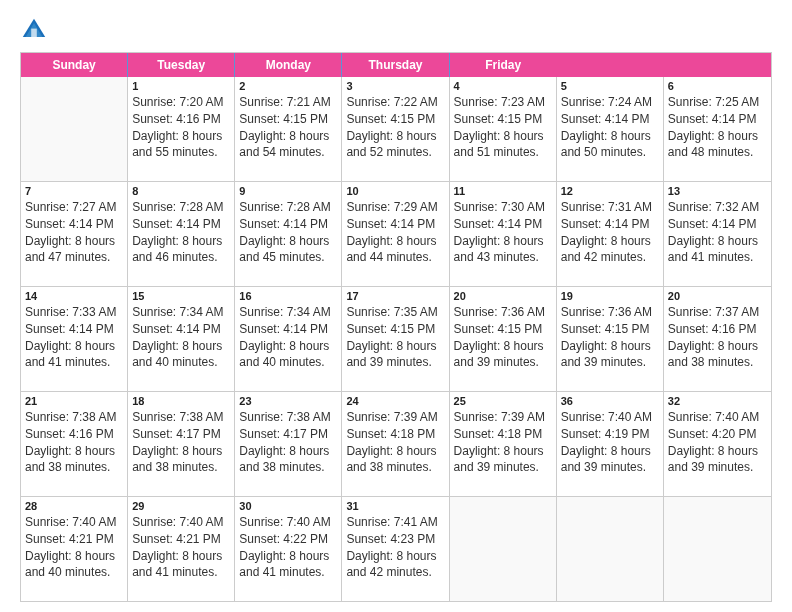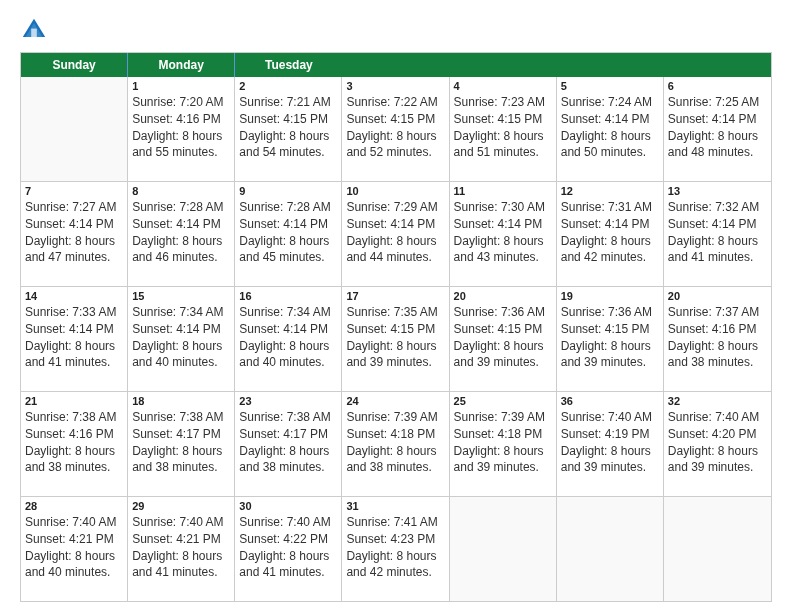--- a/index.html
+++ b/index.html
@@ -54,21 +54,21 @@
     }
     .calendar {
       flex: 1;
       display: flex;
       flex-direction: column;
       border: 1px solid #ccc;
     }
     .cal-header-row {
       display: grid;
       grid-template-columns: repeat(7, 1fr);
-      background: #15803d;
+      background: #ec4899;
     }
     .cal-header-cell {
       color: #fff;
       font-size: 12px;
       font-weight: bold;
       text-align: center;
       padding: 5px 2px;
       border-right: 1px solid #5a95d5;
     }
     .cal-header-cell:last-child { border-right: none; }
@@ -126,22 +126,24 @@
     </div>
     <div class="title-block">
       <h1></h1>
       <h2></h2>
     </div>
   </div>
 
   <div class="calendar">
     <div class="cal-header-row">
     <div class="cal-header-cell">Sunday</div>
+        <div class="cal-header-cell">Tuesday</div>
         <div class="cal-header-cell">Monday</div>
-        <div class="cal-header-cell">Tuesday</div>
+        <div class="cal-header-cell">Thursday</div>
+        <div class="cal-header-cell">Friday</div>
       </div>
     <div class="cal-body">
     <div class="cal-week">
           <div class="cal-cell empty"></div>
           <div class="cal-cell">
             <div class="day-num">1</div>
             <div class="day-info">Sunrise: 7:20 AM<br>Sunset: 4:16 PM<br>Daylight: 8 hours and 55 minutes.</div>
           </div>
           <div class="cal-cell">
             <div class="day-num">2</div>

